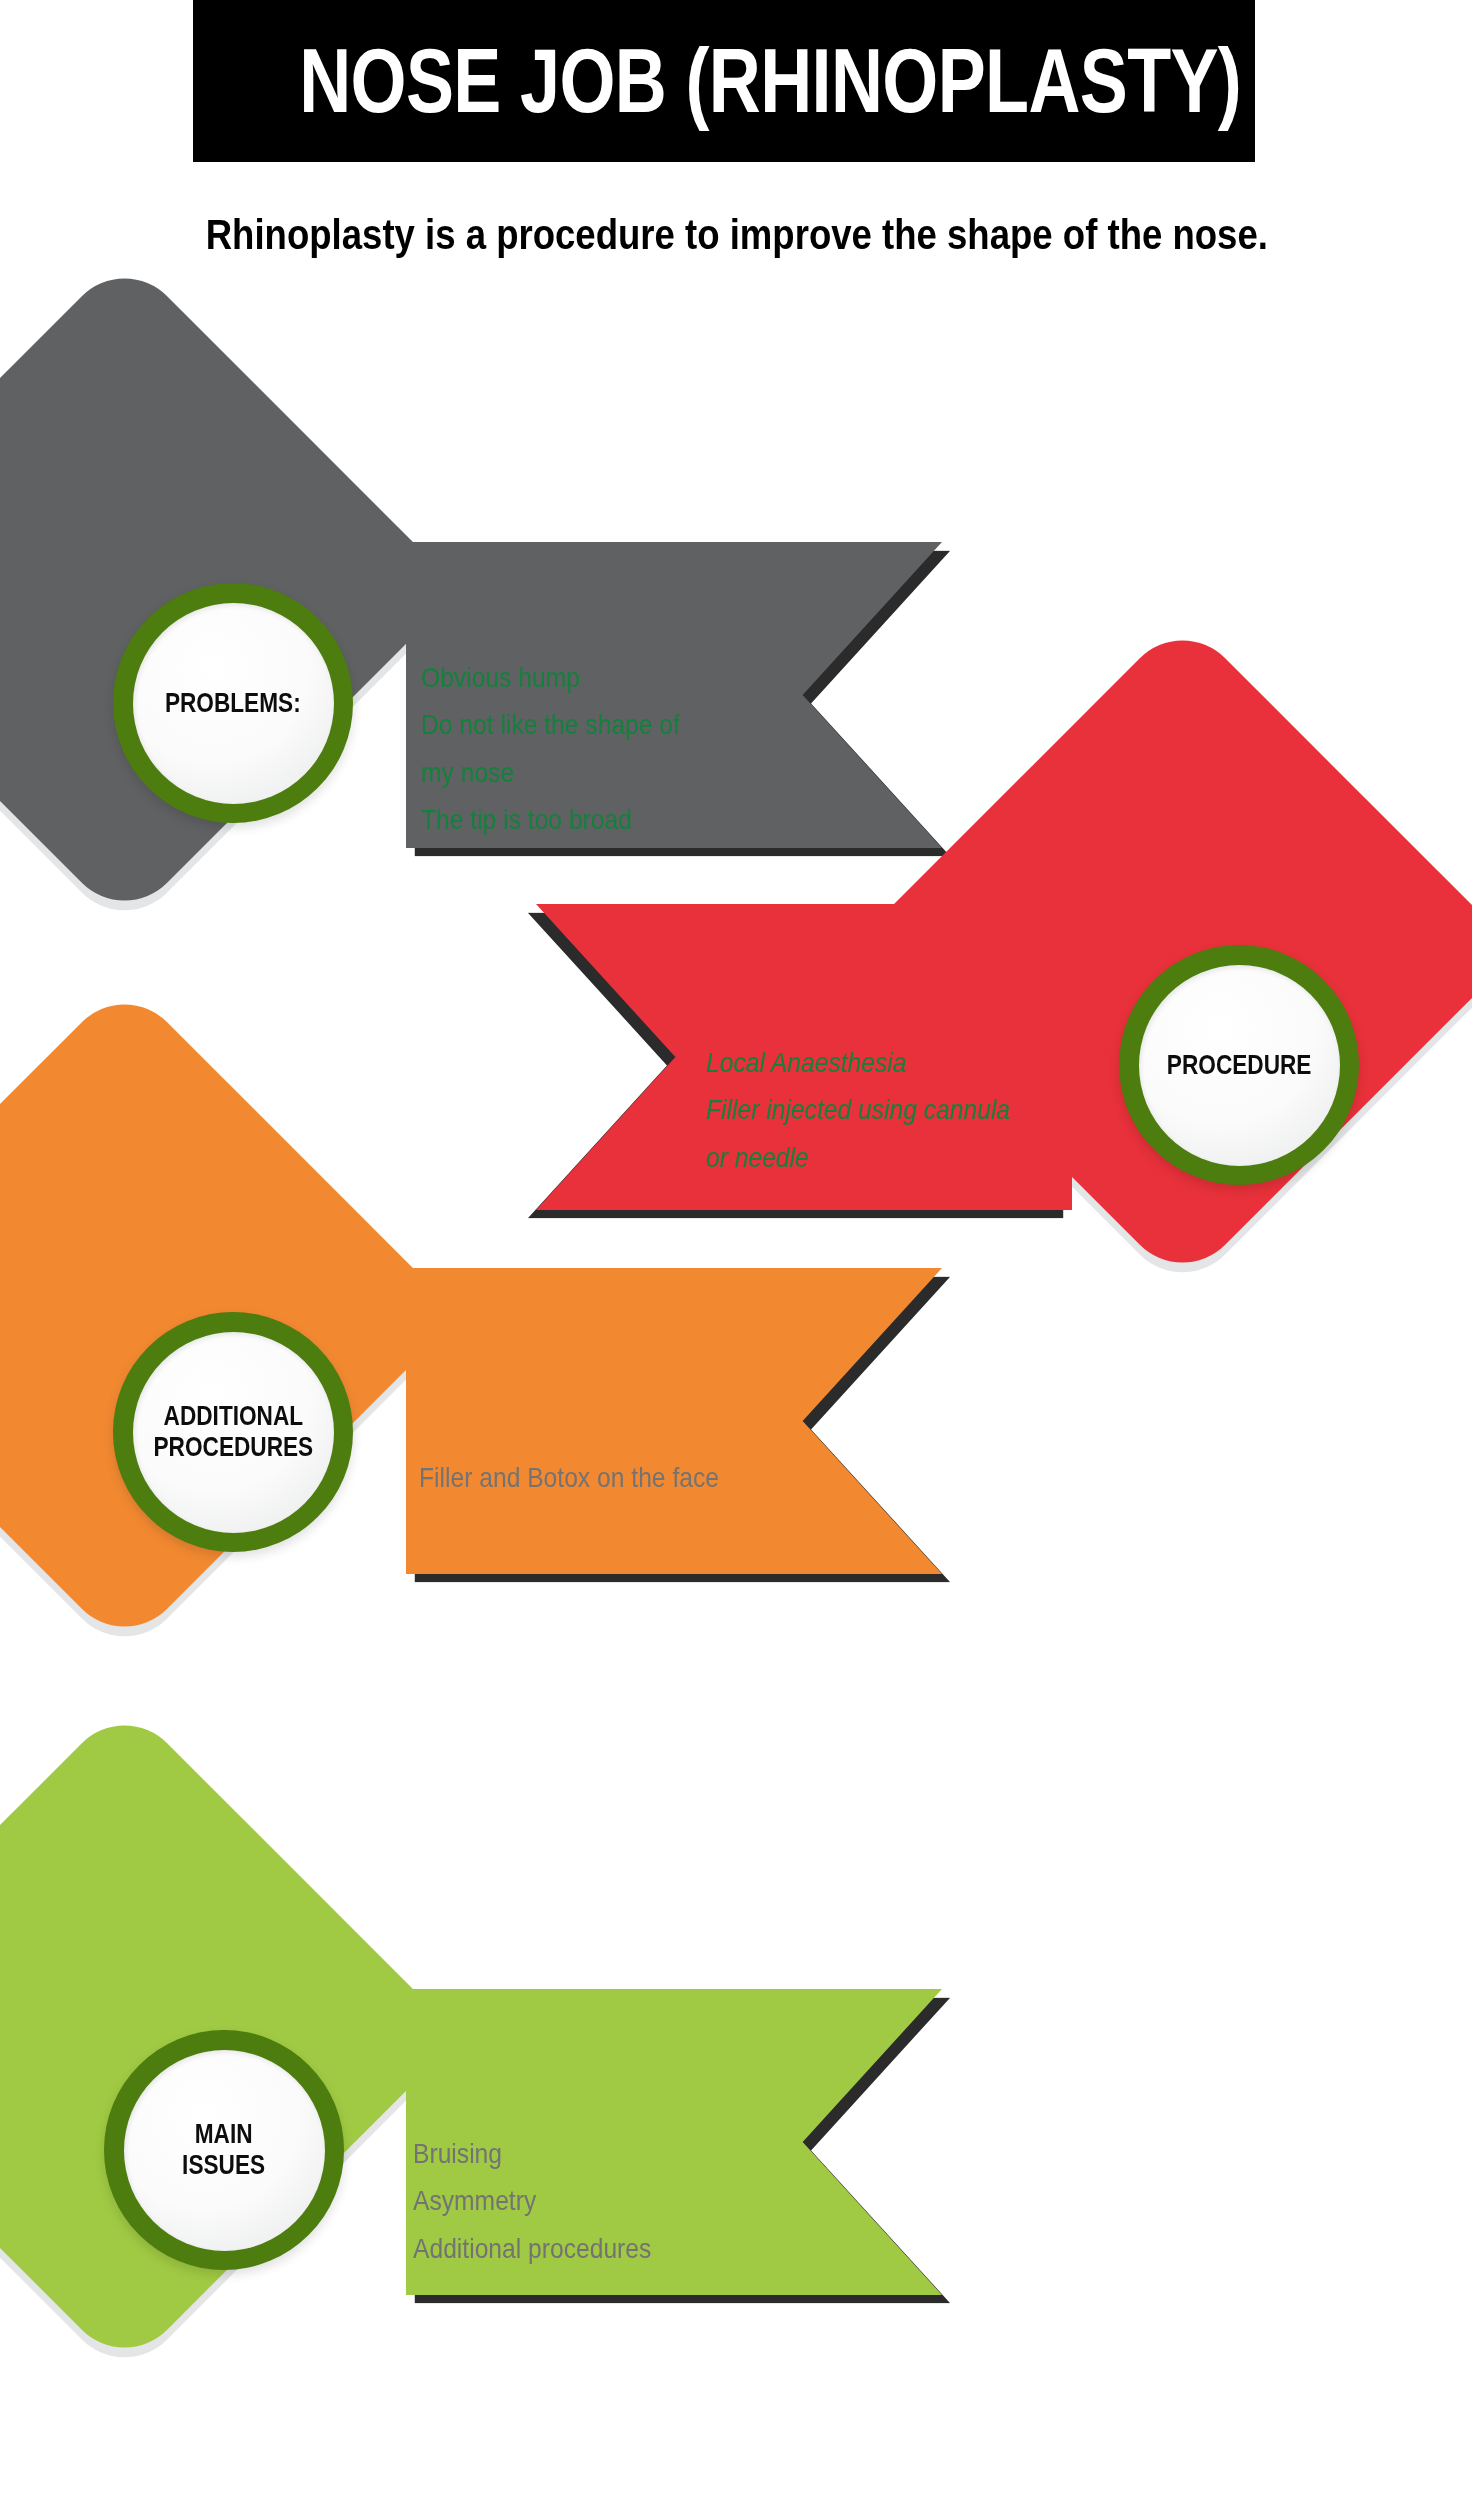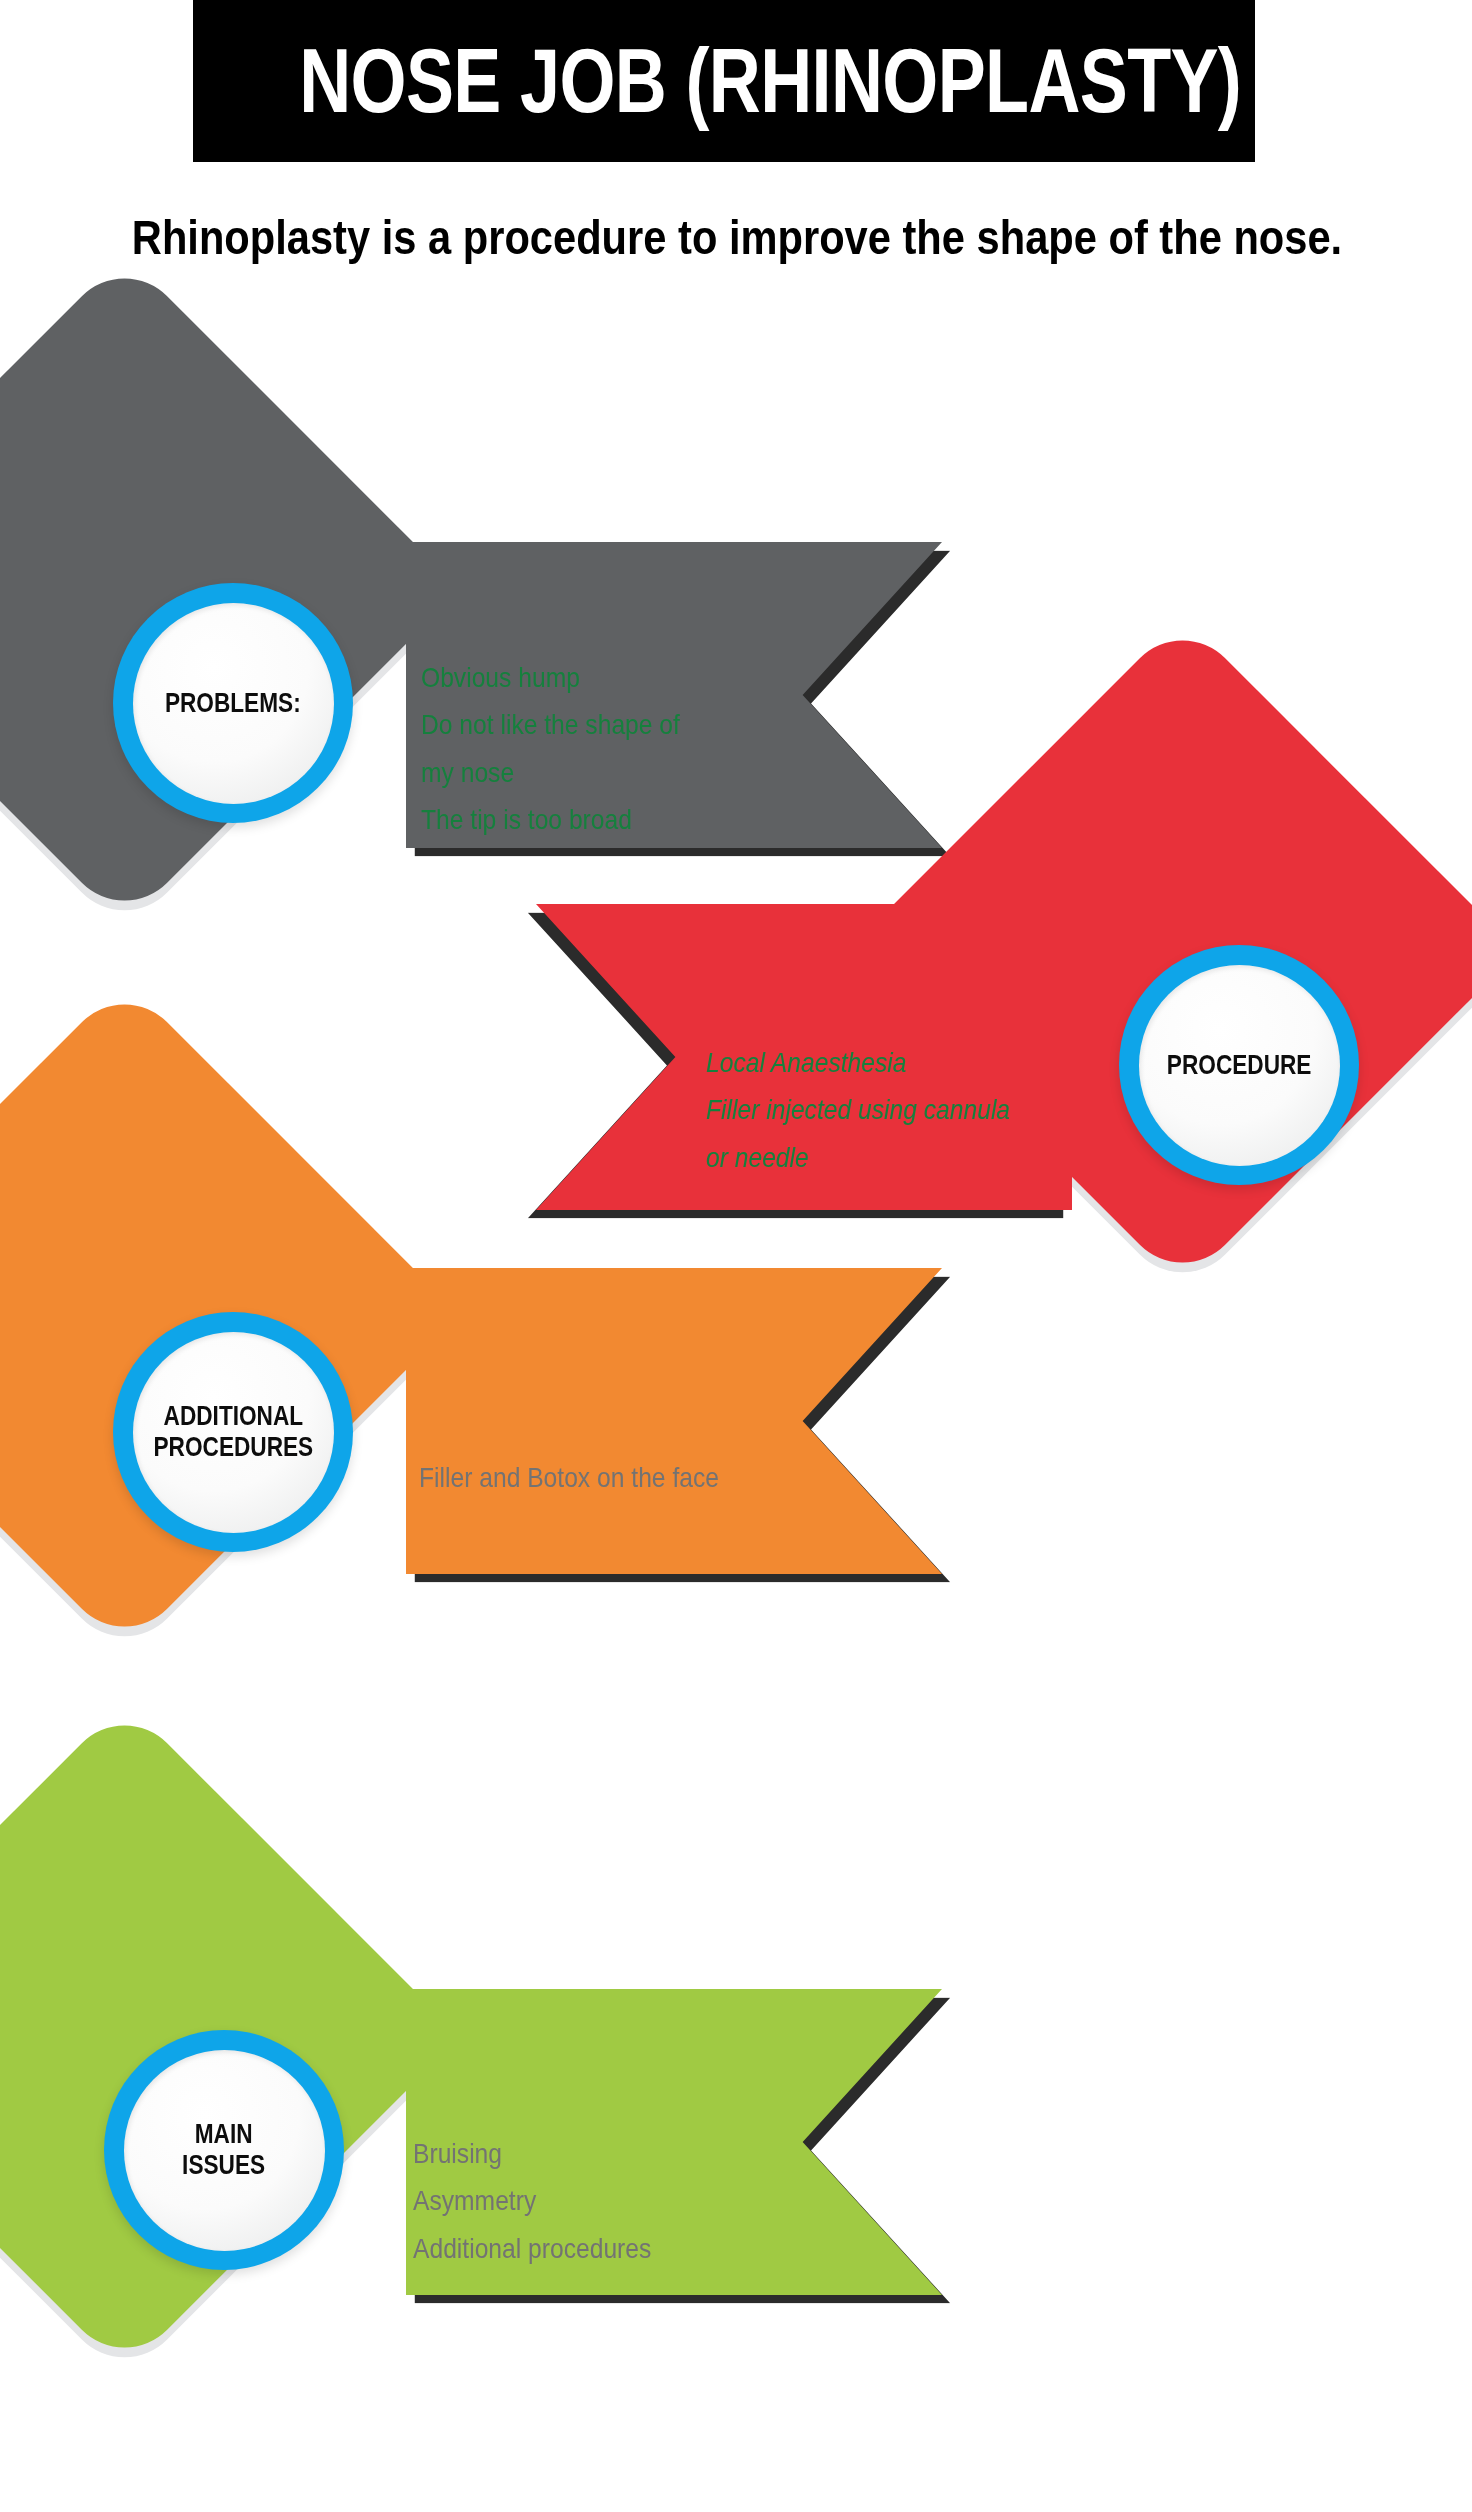--- a/index.html
+++ b/index.html
@@ -45,21 +45,21 @@
     font-stretch: condensed;
   }
 
   #subtitle {
     position: absolute;
     left: 0;
     top: 211px;
     width: 1473px;
     text-align: center;
     color: #000000;
-    font-size: 49px;
+    font-size: 43px;
     font-weight: bold;
     line-height: 1.1;
     white-space: nowrap;
   }
   #subtitle span {
     display: inline-block;
     transform: scaleX(0.85);
     transform-origin: center center;
     font-stretch: condensed;
   }
@@ -117,21 +117,21 @@
     -webkit-clip-path: polygon(0 0, 100% 0, 100% 100%, 0 100%, 26% 50%);
     clip-path: polygon(0 0, 100% 0, 100% 100%, 0 100%, 26% 50%);
   }
 
   
   .badge {
     position: absolute;
     width: 240px;
     height: 240px;
     border-radius: 50%;
-    background: #0ea5e9;
+    background: #4d7c0f;
     box-shadow: 0 4.6px 10.7px rgba(0,0,0,0.13);
     display: flex;
     align-items: center;
     justify-content: center;
   }
   .badge-inner {
     position: absolute;
     left: 20px; top: 20px;
     width: 201px;
     height: 201px;

